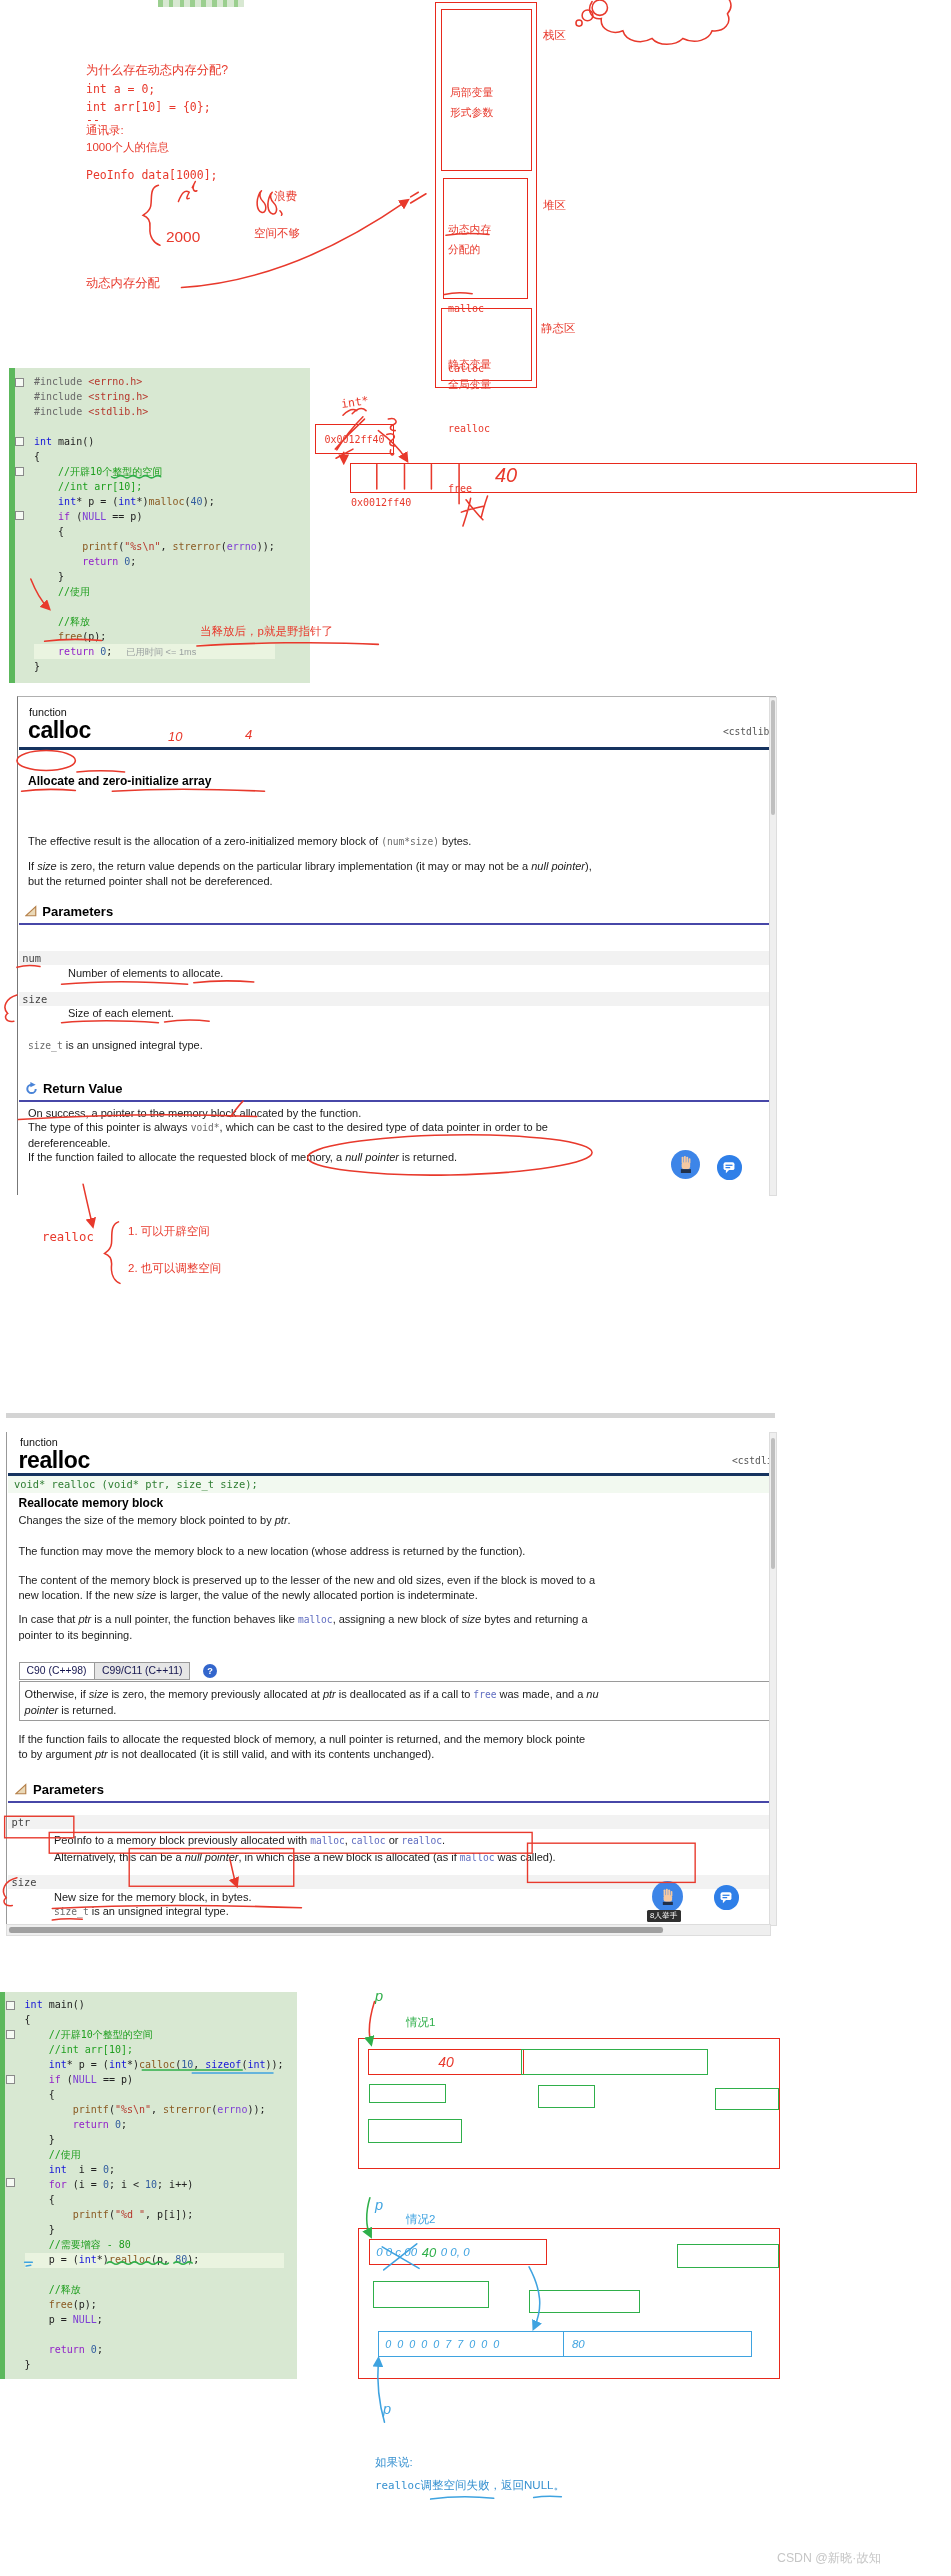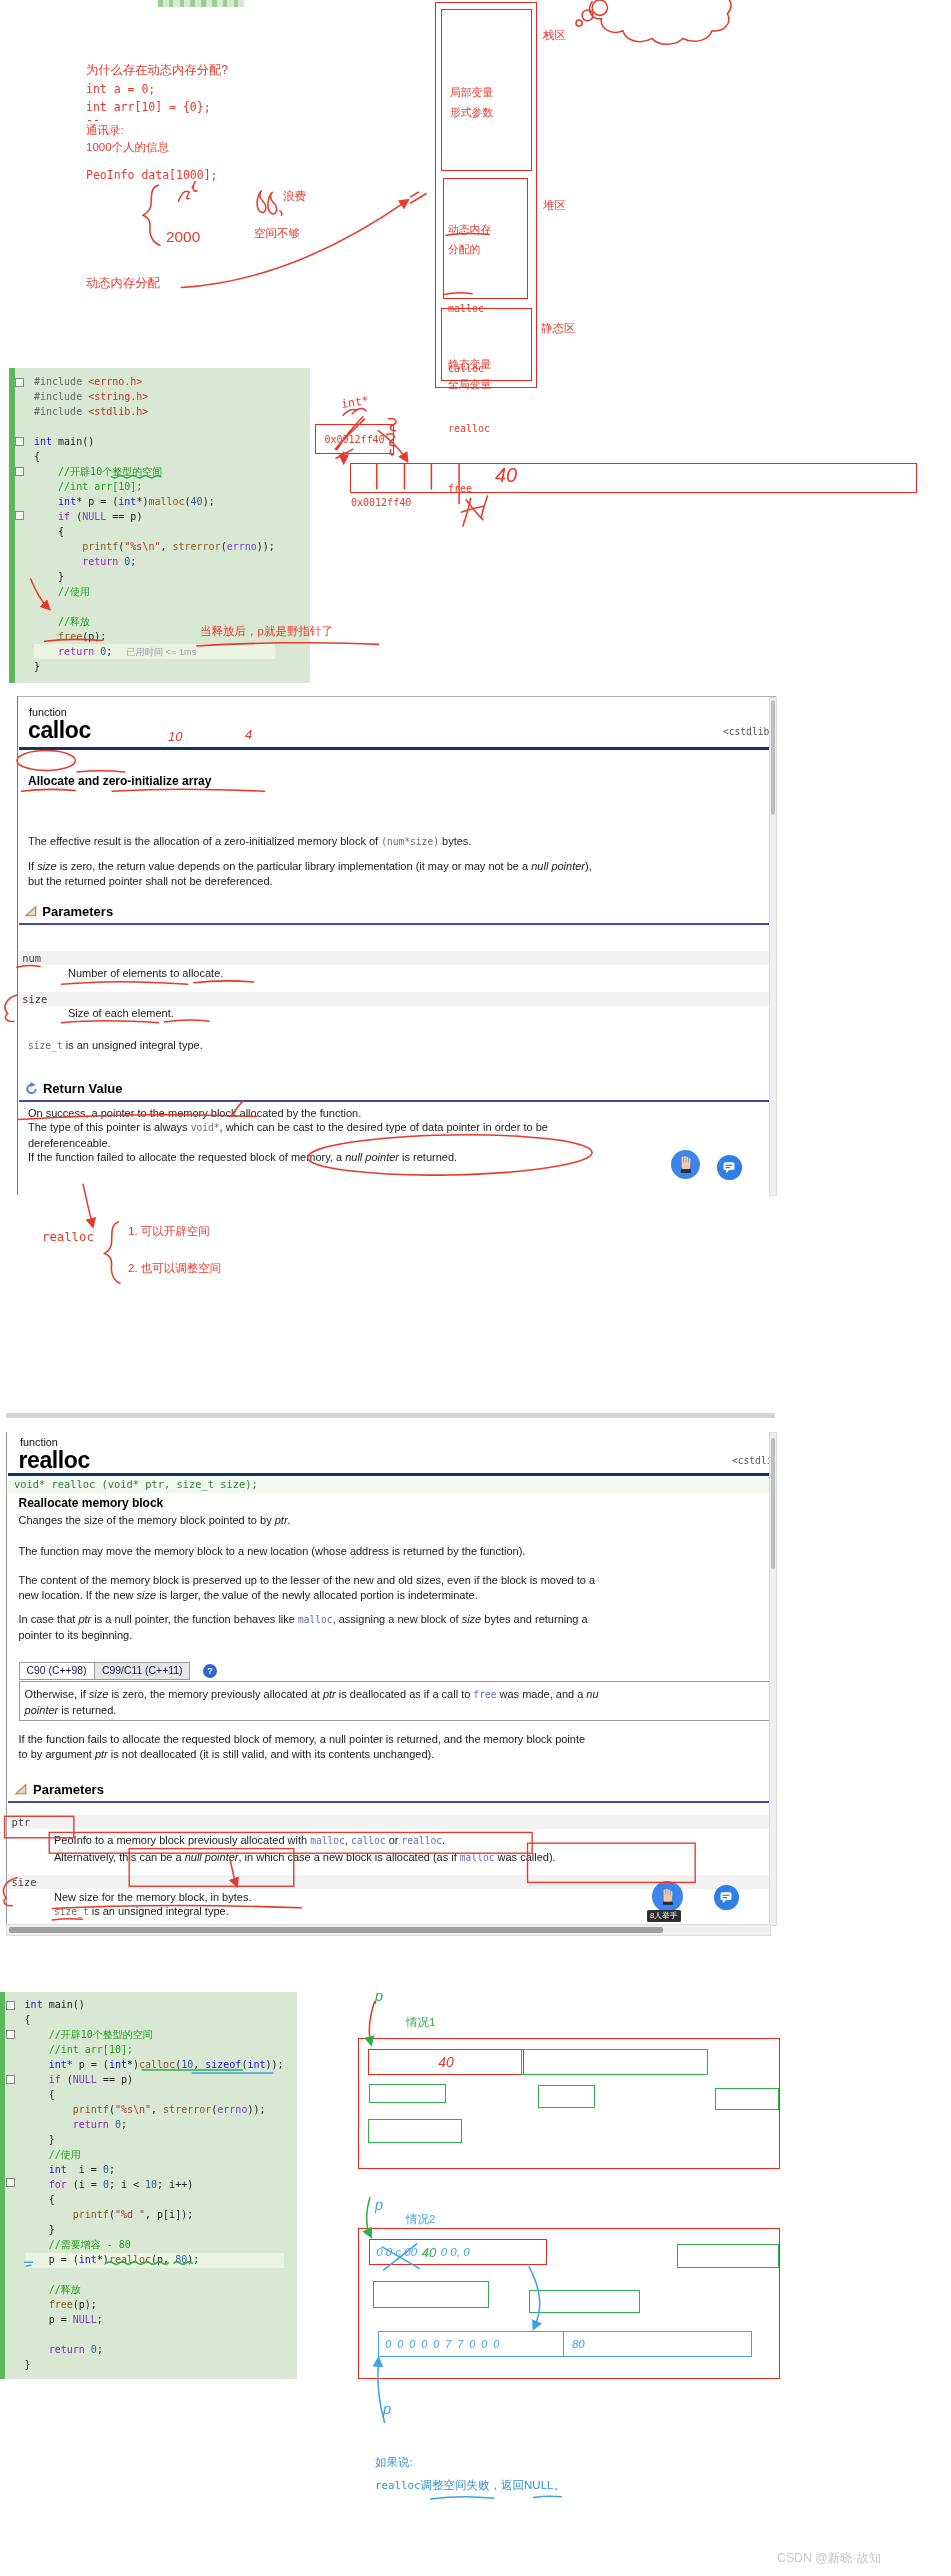--- a/index.html
+++ b/index.html
@@ -77,21 +77,21 @@
   <div class="abs" style="left:158px;top:0;width:86px;height:7px;background:repeating-linear-gradient(90deg,#9bcf8f 0 4.6px,#d8e8d2 4.6px 10.8px);"></div>
 
   <div class="abs hw" style="left:86px;top:62px;font-size:12.3px;">为什么存在动态内存分配?</div>
   <div class="abs hw hw-mono" style="left:86px;top:82px;">int a = 0;</div>
   <div class="abs hw hw-mono" style="left:86px;top:100px;">int arr[10] = {0};</div>
   <div class="abs hw hw-mono" style="left:86px;top:113px;">--</div>
   <div class="abs hw" style="left:86px;top:123px;">通讯录:</div>
   <div class="abs hw" style="left:86px;top:140px;">1000个人的信息</div>
   <div class="abs hw hw-mono" style="left:86px;top:168px;">PeoInfo data[1000];</div>
   <div class="abs hw" style="left:166px;top:228px;font-size:15.4px;">2000</div>
-  <div class="abs hw" style="left:283px;top:189px;">浪费</div>
+  <div class="abs hw" style="left:274px;top:189px;">浪费</div>
   <div class="abs hw" style="left:254px;top:226px;">空间不够</div>
   <div class="abs hw" style="left:86px;top:275px;font-size:12.3px;">动态内存分配</div>
 
   <div class="mm-box" style="left:435px;top:1.5px;width:100px;height:384px;"></div>
   <div class="mm-box" style="left:441px;top:9.2px;width:89px;height:160px;"></div>
   <div class="abs mm-text" style="left:450px;top:42px;">
     <div>局部变量</div><div>形式参数</div>
   </div>
   <div class="mm-box" style="left:443px;top:178px;width:83px;height:119px;"></div>
   <div class="abs mm-text" style="left:448px;top:179px;">

